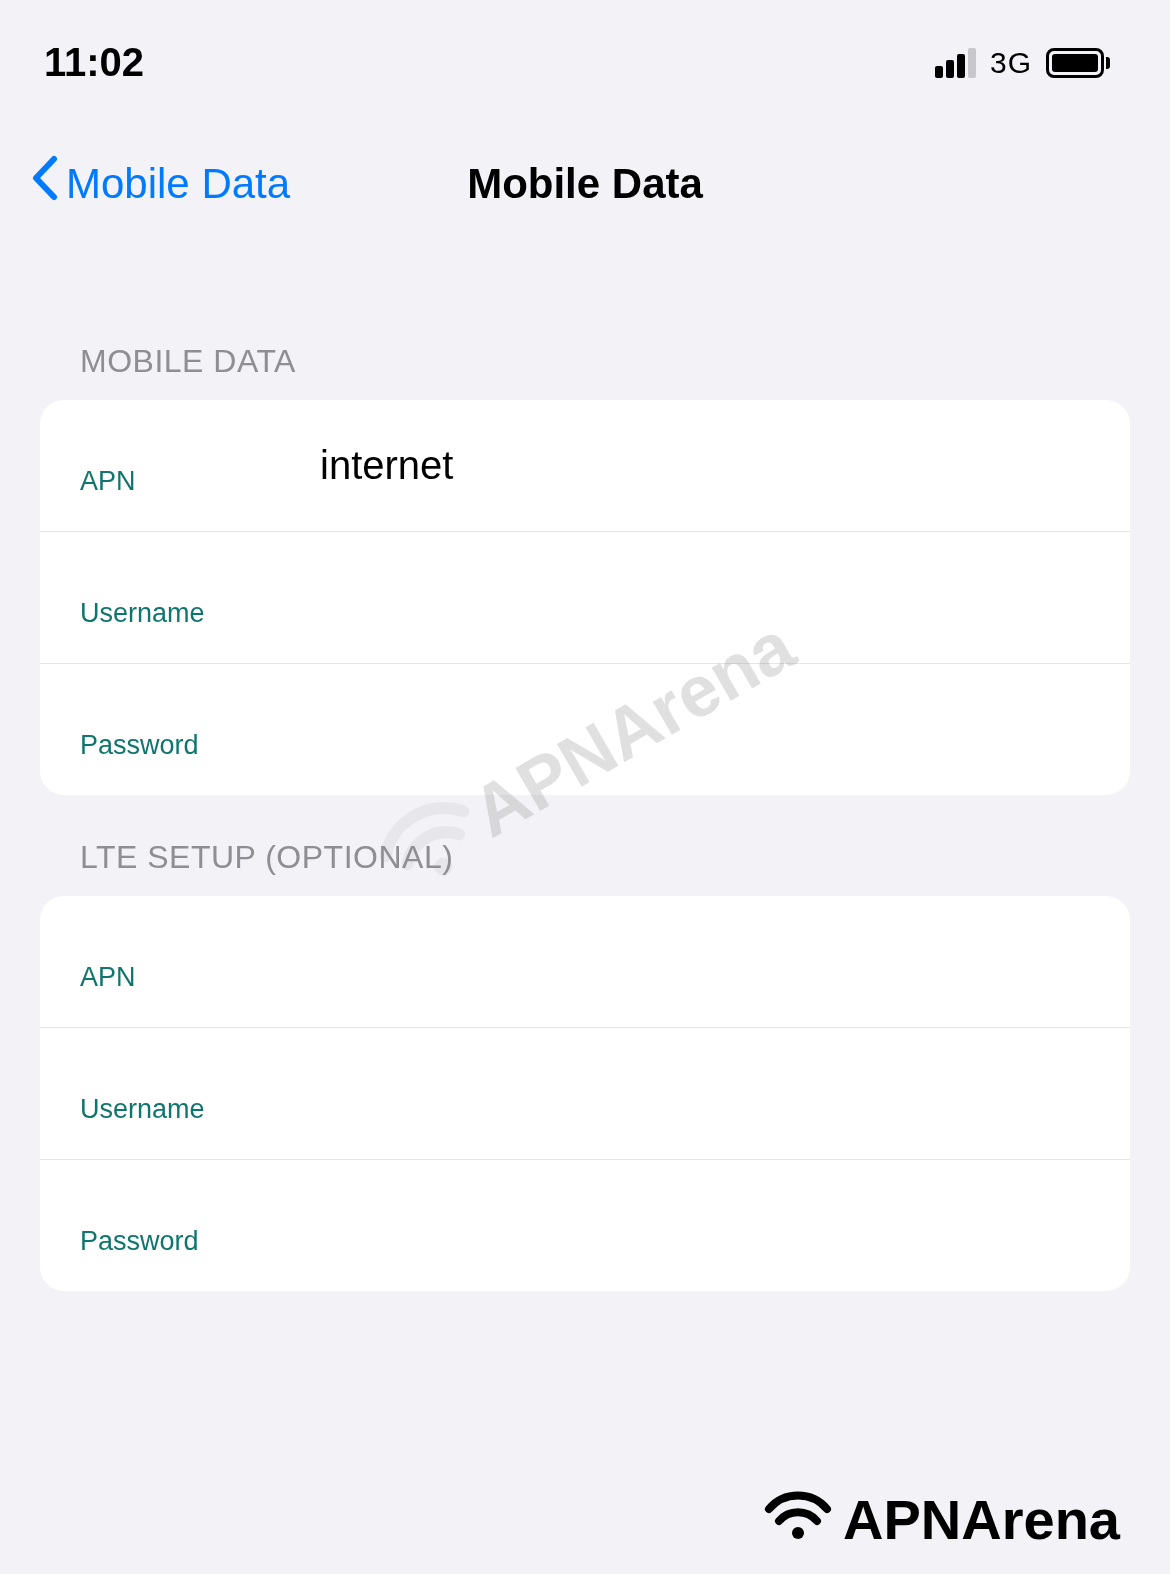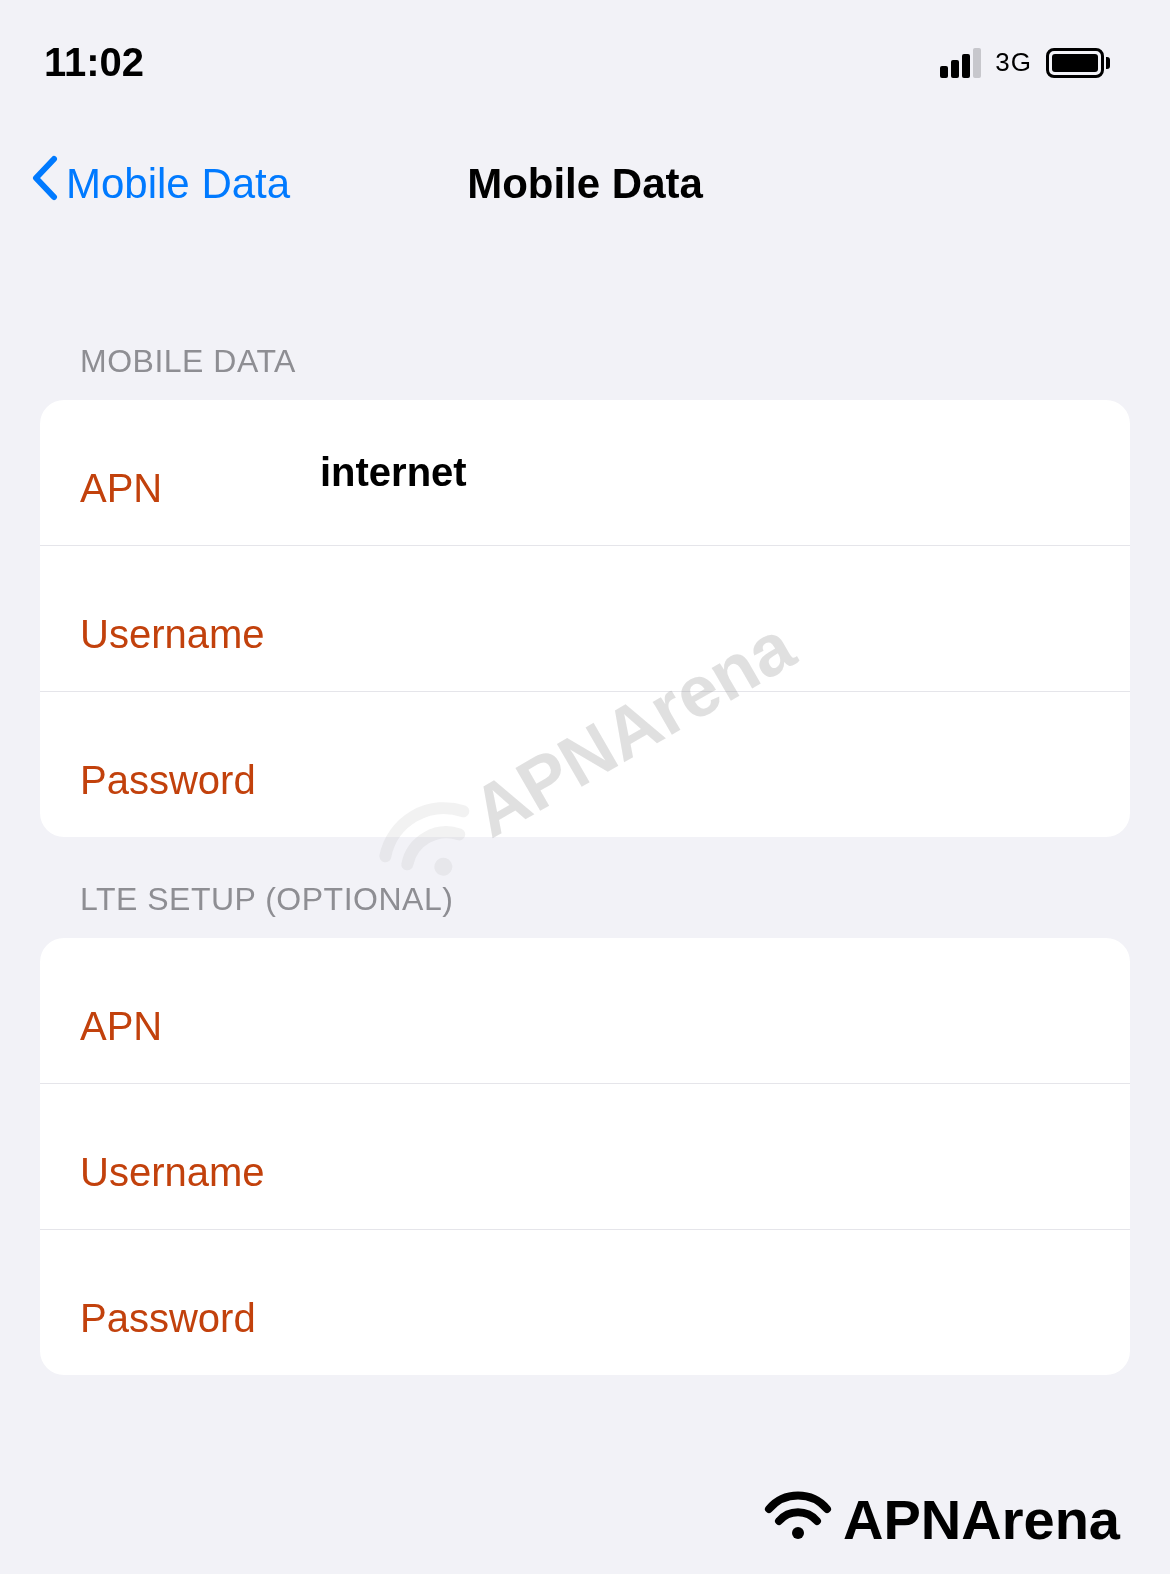--- a/index.html
+++ b/index.html
@@ -37,21 +37,21 @@
     .bar {
       width: 8px;
       background-color: #000;
       border-radius: 2px;
     }
     .bar1 { height: 12px; }
     .bar2 { height: 18px; }
     .bar3 { height: 24px; }
     .bar4 { height: 30px; background-color: #c7c7cc; }
     .network-type {
-      font-size: 26px;
+      font-size: 30px;
       font-weight: 400;
       letter-spacing: 1px;
     }
     .battery {
       display: flex;
       align-items: center;
     }
     .battery-body {
       width: 58px;
       height: 30px;
@@ -121,30 +121,30 @@
       display: flex;
       align-items: center;
       padding: 34px 40px;
       border-bottom: 1px solid #e5e5ea;
     }
     .settings-row:last-child {
       border-bottom: none;
       gap: 25px;
     }
     .row-label {
-      font-size: 40px;
-      font-weight: 400;
-      color: #c2410c;
+      font-size: 27px;
+      font-weight: 400;
+      color: #0f766e;
       width: 240px;
       flex-shrink: 0;
       margin-top: 32px;
     }
     .row-value {
       font-size: 40px;
-      font-weight: 700;
+      font-weight: 400;
       color: #000;
       flex: 1;
       border: none;
       outline: none;
       background: transparent;
     }
     .watermark-center {
       position: absolute;
       top: 48%;
       left: 50%;

